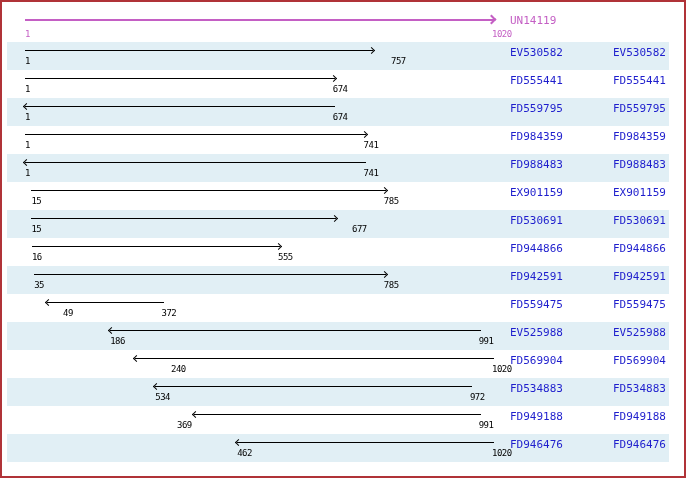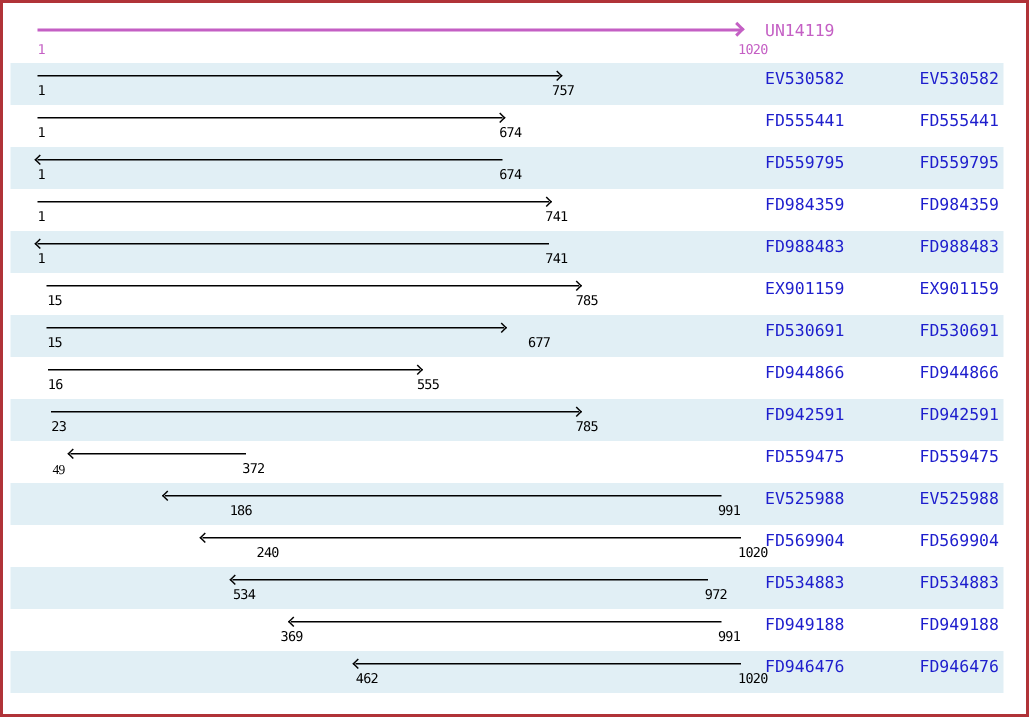--- a/index.html
+++ b/index.html
@@ -43,21 +43,21 @@
     <span class="coord start" style="left: 25px;">1</span>
     <span class="coord end" style="left: 492px;">1020</span>
     <a class="acc col1">UN14119</a>
 
   </div>
       <div class="row banded">
     <div class="arrow right" style="left: 25px; width: 347.953px;">
       <i class="head"></i>
     </div>
     <span class="coord start" style="left: 25px;">1</span>
-    <span class="coord end" style="left: 368px; text-align: right;">757</span>
+    <span class="coord end" style="left: 391px; text-align: right;">757</span>
     <a class="acc col1">EV530582</a>
     <a class="acc col2">EV530582</a>
   </div>
       <div class="row">
     <div class="arrow right" style="left: 25px; width: 309.752px;">
       <i class="head"></i>
     </div>
     <span class="coord start" style="left: 25px;">1</span>
     <span class="coord end" style="left: 332.752px;">674</span>
     <a class="acc col1">FD555441</a>
@@ -114,39 +114,39 @@
     </div>
     <span class="coord start" style="left: 31.9038px;">16</span>
     <span class="coord end" style="left: 277.981px;">555</span>
     <a class="acc col1">FD944866</a>
     <a class="acc col2">FD944866</a>
   </div>
       <div class="row banded">
     <div class="arrow right" style="left: 34.2051px; width: 351.635px;">
       <i class="head"></i>
     </div>
-    <span class="coord start" style="left: 34.2051px;">23</span>
+    <span class="coord start" style="left: 34.2051px;">35</span>
     <span class="coord end" style="left: 383.84px;">785</span>
     <a class="acc col1">FD942591</a>
     <a class="acc col2">FD942591</a>
   </div>
       <div class="row">
     <div class="arrow left" style="left: 47.0922px; width: 116.445px;">
       <i class="head"></i>
     </div>
-    <span class="coord start" style="left: 35px; font-family: Liberation Serif, serif;">49</span>
+    <span class="coord start" style="left: 63px;">49</span>
     <span class="coord end" style="left: 161.537px;">372</span>
     <a class="acc col1">FD559475</a>
     <a class="acc col2">FD559475</a>
   </div>
       <div class="row banded">
     <div class="arrow left" style="left: 110.147px; width: 370.505px;">
       <i class="head"></i>
     </div>
-    <span class="coord start" style="left: 110.147px; margin-left: 43px;">186</span>
+    <span class="coord start" style="left: 110.147px;">186</span>
     <span class="coord end" style="left: 478.653px;">991</span>
     <a class="acc col1">EV525988</a>
     <a class="acc col2">EV525988</a>
   </div>
       <div class="row">
     <div class="arrow left" style="left: 135.001px; width: 358.999px;">
       <i class="head"></i>
     </div>
     <span class="coord start" style="left: 135.001px; margin-left: 36px;">240</span>
     <span class="coord end" style="left: 492px;">1020</span>
@@ -159,21 +159,21 @@
     </div>
     <span class="coord start" style="left: 155.252px;">534</span>
     <span class="coord end" style="left: 469.908px;">972</span>
     <a class="acc col1">FD534883</a>
     <a class="acc col2">FD534883</a>
   </div>
       <div class="row">
     <div class="arrow left" style="left: 194.374px; width: 286.279px;">
       <i class="head"></i>
     </div>
-    <span class="coord start" style="left: 187px;">369</span>
+    <span class="coord start" style="left: 177px;">369</span>
     <span class="coord end" style="left: 478.653px;">991</span>
     <a class="acc col1">FD949188</a>
     <a class="acc col2">FD949188</a>
   </div>
       <div class="row banded">
     <div class="arrow left" style="left: 237.178px; width: 256.822px;">
       <i class="head"></i>
     </div>
     <span class="coord start" style="left: 237.178px;">462</span>
     <span class="coord end" style="left: 492px;">1020</span>

